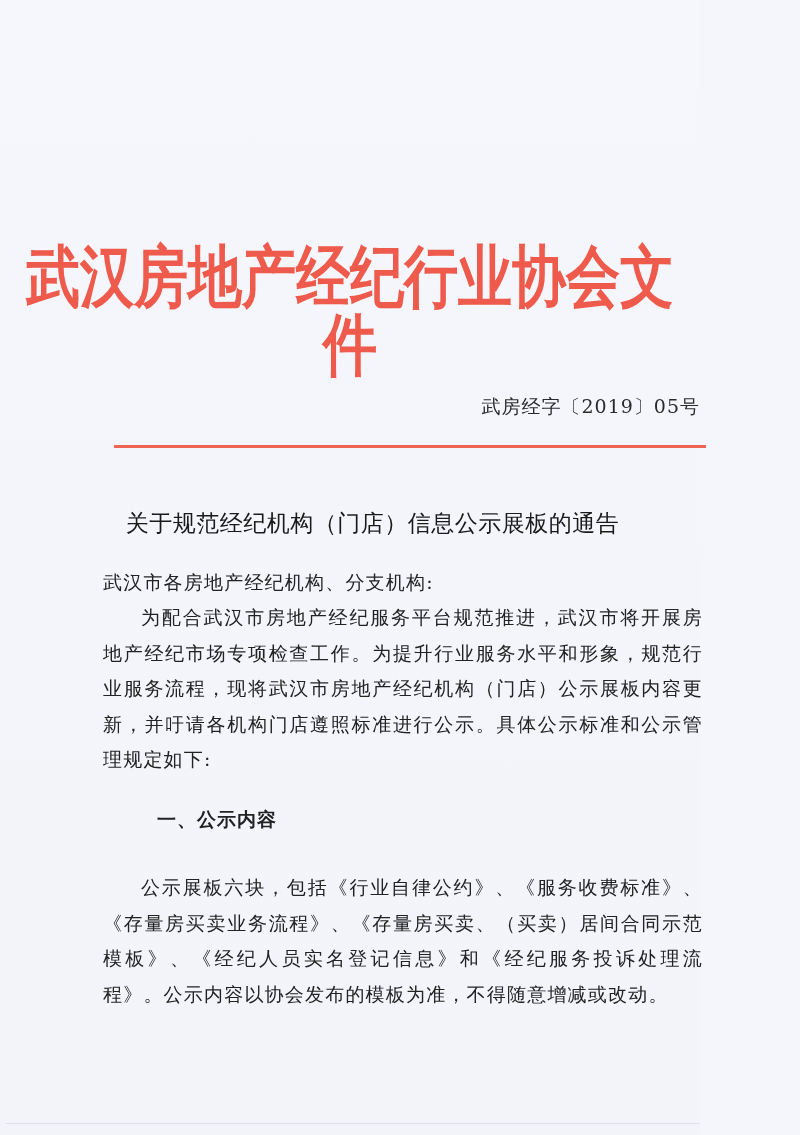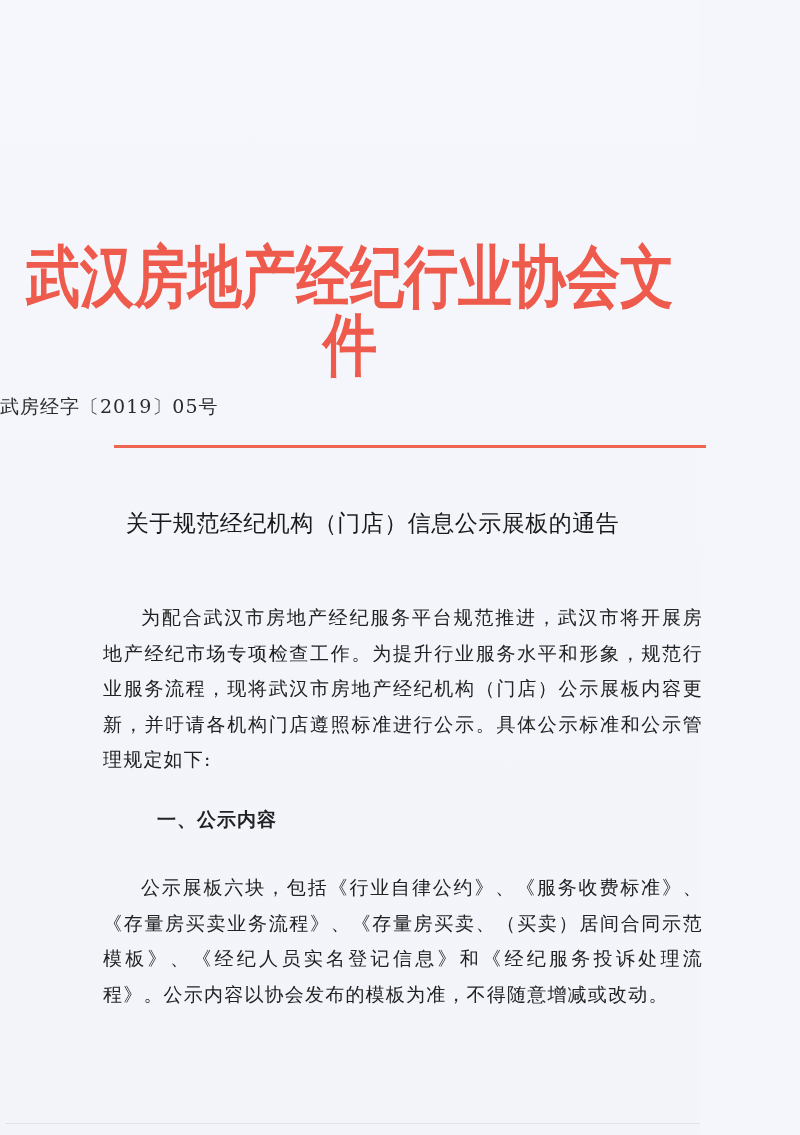--- a/index.html
+++ b/index.html
@@ -39,21 +39,21 @@
       letter-spacing: 0px;
       color: #ee5a4b;
       transform: scaleY(1.25);
       transform-origin: top center;
       line-height: 1;
     }
     .doc-number {
       position: absolute;
       left: 0; right: 0;
       top: 394px;
-      text-align: left;
+      text-align: right;
       font-size: 19px;
       color: #2a2a2a;
       letter-spacing: 1px;
     }
     .red-rule {
       position: absolute;
       left: 114px;
       width: 592px;
       top: 445px;
       height: 3px;
@@ -106,20 +106,21 @@
 <div class="page">
 
   <div class="doc-header-title">武汉房地产经纪行业协会文件</div>
 
   <div class="doc-number">武房经字〔2019〕05号</div>
 
   <div class="red-rule"></div>
 
   <div class="notice-title">关于规范经纪机构（门店）信息公示展板的通告</div>
 
+  <div class="body-text salutation">武汉市各房地产经纪机构、分支机构:</div>
 
   <div class="body-text para1">
     <p class="indent">为配合武汉市房地产经纪服务平台规范推进，武汉市将开展房地产经纪市场专项检查工作。为提升行业服务水平和形象，规范行业服务流程，现将武汉市房地产经纪机构（门店）公示展板内容更新，并吁请各机构门店遵照标准进行公示。具体公示标准和公示管理规定如下:</p>
   </div>
 
   <div class="body-text section1-title">
     <p class="section-heading">一、公示内容</p>
   </div>
 
   <div class="body-text para2">

